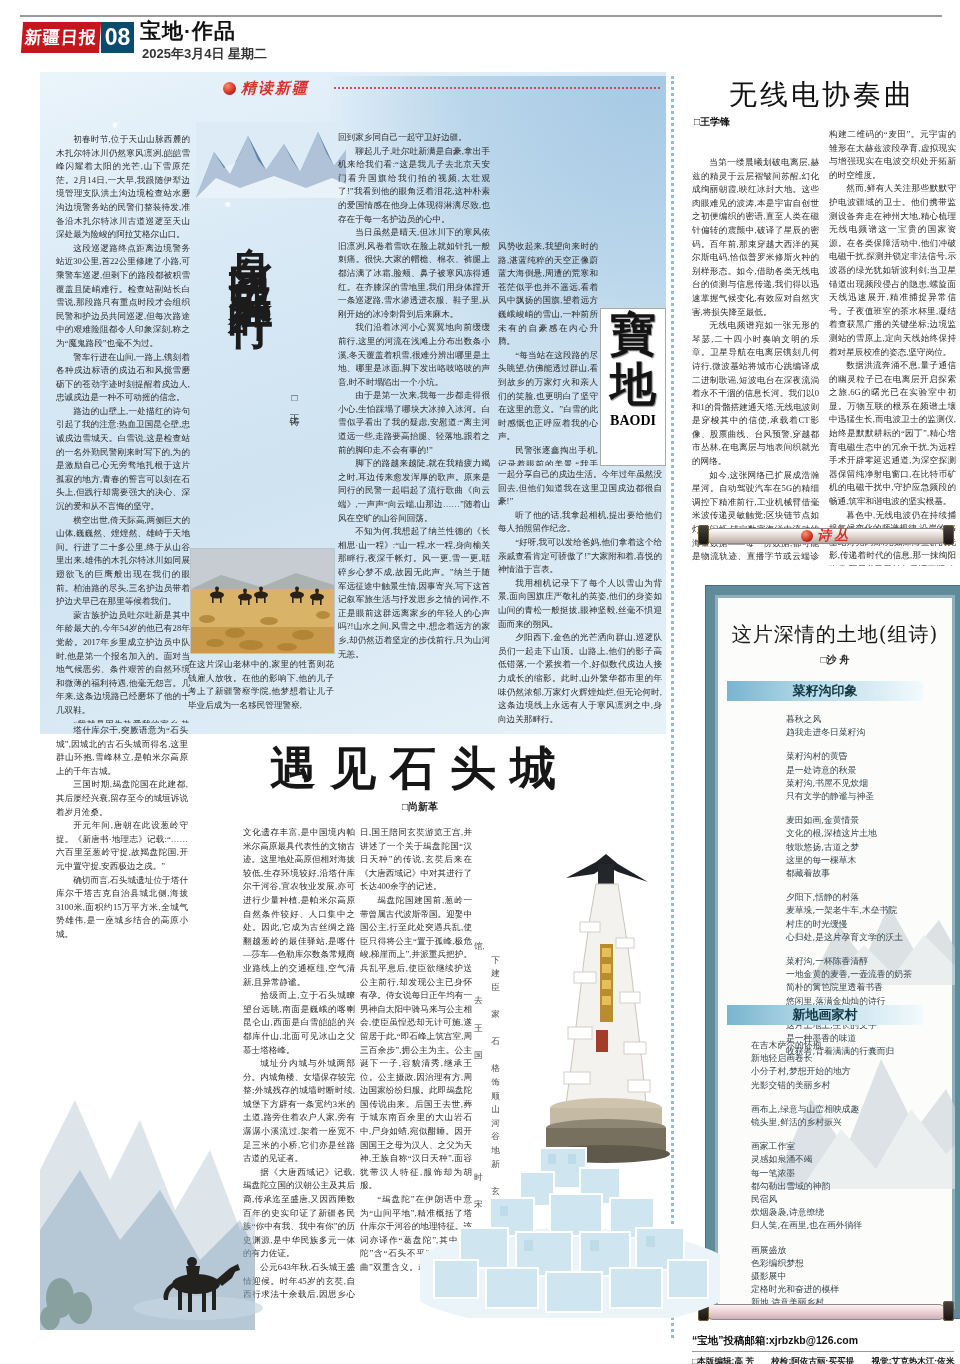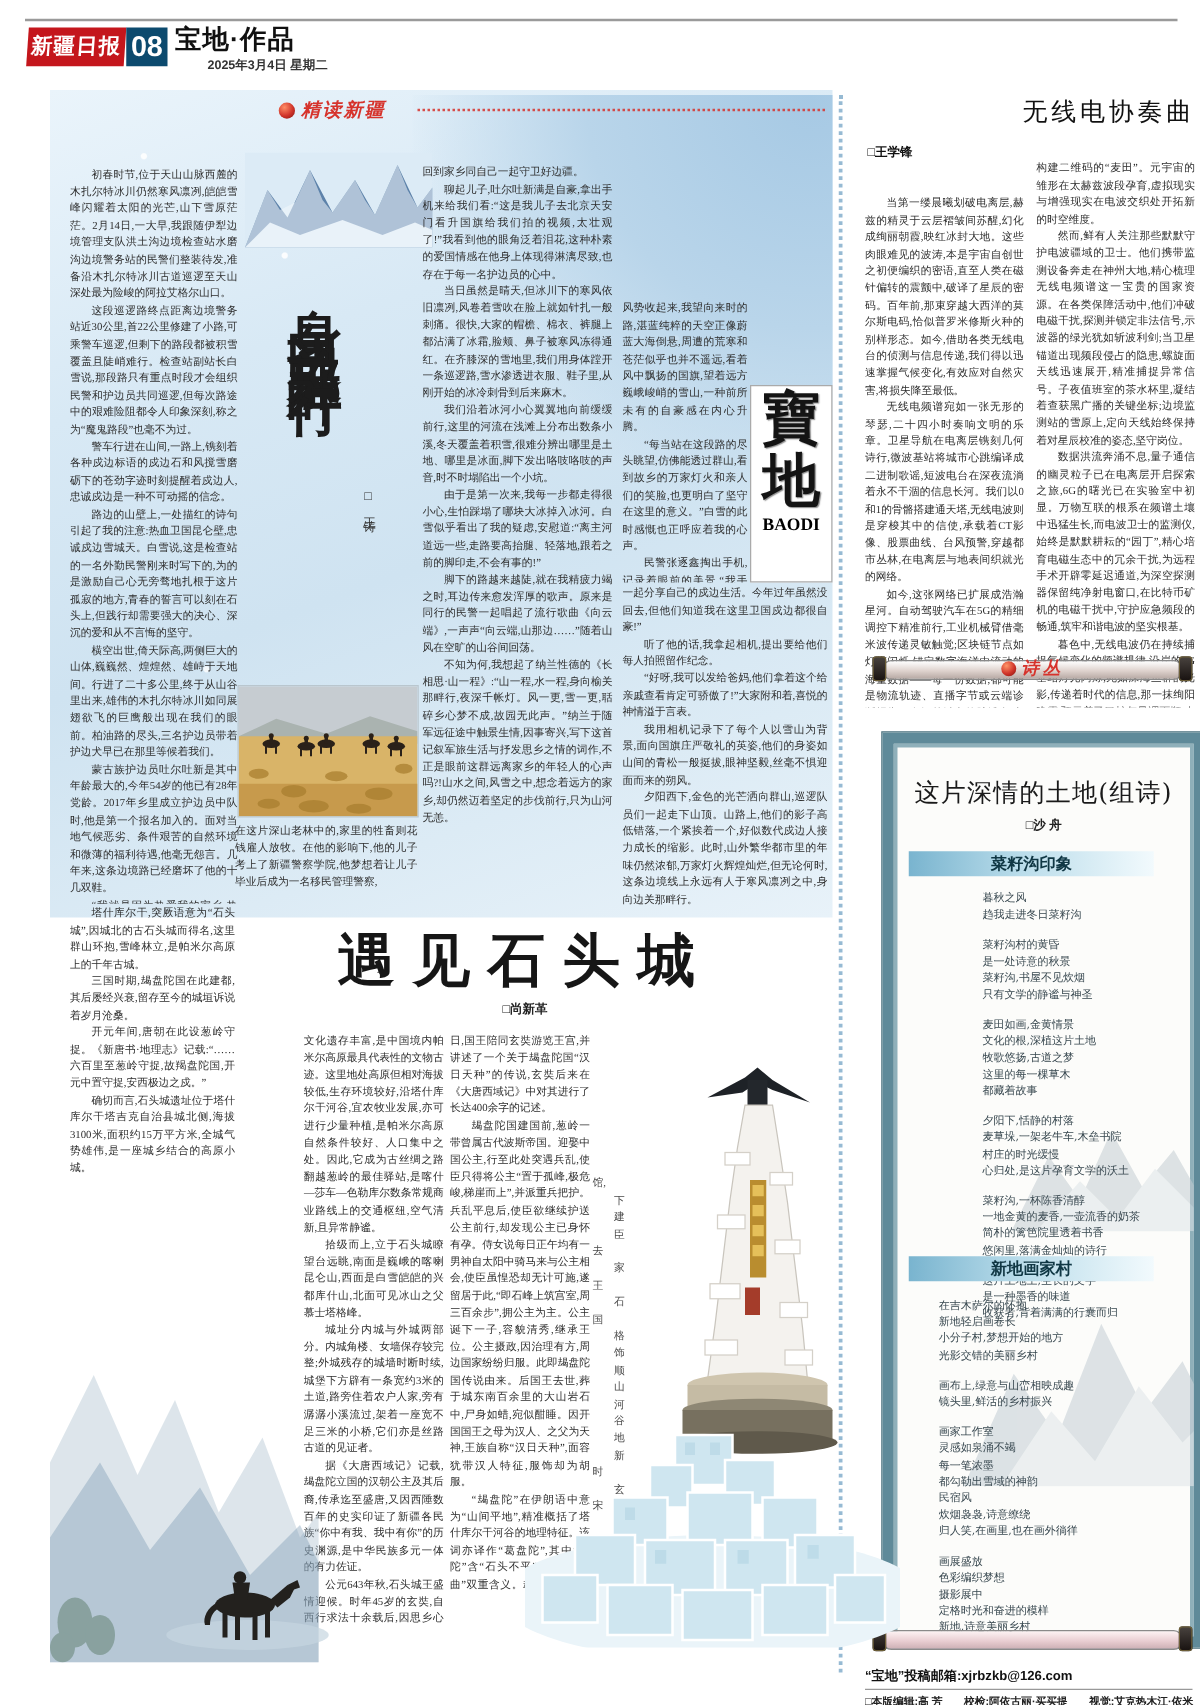--- a/index.html
+++ b/index.html
@@ -10,21 +10,21 @@
   .topline{left:20px;top:15px;width:922px;height:2px;background:#9a9a9a;}
   .brandbox{left:22px;top:22px;width:78px;height:31px;background:#c4161c;color:#fff;
             font-family:"DejaVu Serif",serif;font-weight:bold;font-size:17px;line-height:31px;
             text-align:center;letter-spacing:1px;transform:skewX(-4deg);}
   .pagenobox{left:101px;top:22px;width:33px;height:31px;background:#0c4a6e;color:#fff;
              font-family:"Liberation Sans",sans-serif;font-weight:bold;font-size:23px;
              line-height:31px;text-align:center;}
   .sectiontitle{left:140px;top:17px;font-family:"Liberation Sans",sans-serif;font-weight:bold;
                 font-size:21px;color:#101010;letter-spacing:1px;}
   .dateline{left:142px;top:45px;font-family:"Liberation Sans",sans-serif;font-weight:bold;
-            font-size:10px;color:#333;margin-left:24px;}
+            font-size:13px;color:#333;}
   
   .panel{left:40px;top:72px;width:626px;height:662px;
          background:
            radial-gradient(circle at 12% 8%, rgba(255,255,255,.9) 0 2px, rgba(255,255,255,0) 3px),
            radial-gradient(circle at 30% 20%, rgba(255,255,255,.9) 0 2px, rgba(255,255,255,0) 3px),
            radial-gradient(circle at 55% 10%, rgba(255,255,255,.9) 0 2px, rgba(255,255,255,0) 3px),
            radial-gradient(circle at 80% 30%, rgba(255,255,255,.9) 0 2px, rgba(255,255,255,0) 3px),
            radial-gradient(circle at 70% 55%, rgba(255,255,255,.8) 0 2px, rgba(255,255,255,0) 3px),
            radial-gradient(circle at 20% 70%, rgba(255,255,255,.8) 0 2px, rgba(255,255,255,0) 3px),
            linear-gradient(160deg,#eaf4fb 0%,#d8e9f5 30%,#cfe3f1 55%,#dcebf5 80%,#e8f2f9 100%);}
@@ -53,22 +53,22 @@
   
   .baodi{left:600px;top:308px;width:64px;height:156px;background:#fff;border:1px solid #aaa;
          text-align:center;}
   .baodi .ch{display:block;font-family:"DejaVu Serif",serif;font-weight:bold;font-size:46px;
              line-height:50px;color:#141414;text-shadow:1px 1px 1px #888;}
   .baodi .latin{display:block;margin-top:4px;font-family:"Liberation Serif",serif;
                 font-weight:bold;font-size:14px;color:#000;}
   
   .vsep{left:671px;top:76px;width:0;height:1262px;border-left:3px dotted #7da9c9;opacity:.8;}
   
-  .rtitle{left:688px;top:76px;width:268px;text-align:right;font-family:"DejaVu Serif",serif;
-          font-size:20px;color:#111;letter-spacing:3px;}
+  .rtitle{left:688px;top:76px;width:268px;text-align:center;font-family:"DejaVu Serif",serif;
+          font-size:28px;color:#111;letter-spacing:3px;}
   .rbyline{left:694px;top:115px;font-family:"Liberation Sans",sans-serif;font-weight:bold;
            font-size:10px;color:#111;}
   .rcol1{left:692px;top:156px;width:127px;height:410px;}
   .rcol2{left:829px;top:128px;width:127px;height:438px;}
   
   .rod{height:14px;background:linear-gradient(#ffffff,#ded2cd 55%,#b7a9a4);border:1px solid #8a8a8a;
        border-radius:7px;}
   .rodcap{position:absolute;top:-3px;width:11px;height:20px;background:linear-gradient(#4a4440,#17110f);
           border-radius:3px;box-shadow:0 0 0 1px #6d5f38 inset;}
   .rod1wrap{left:698px;top:528px;width:256px;height:20px;}

